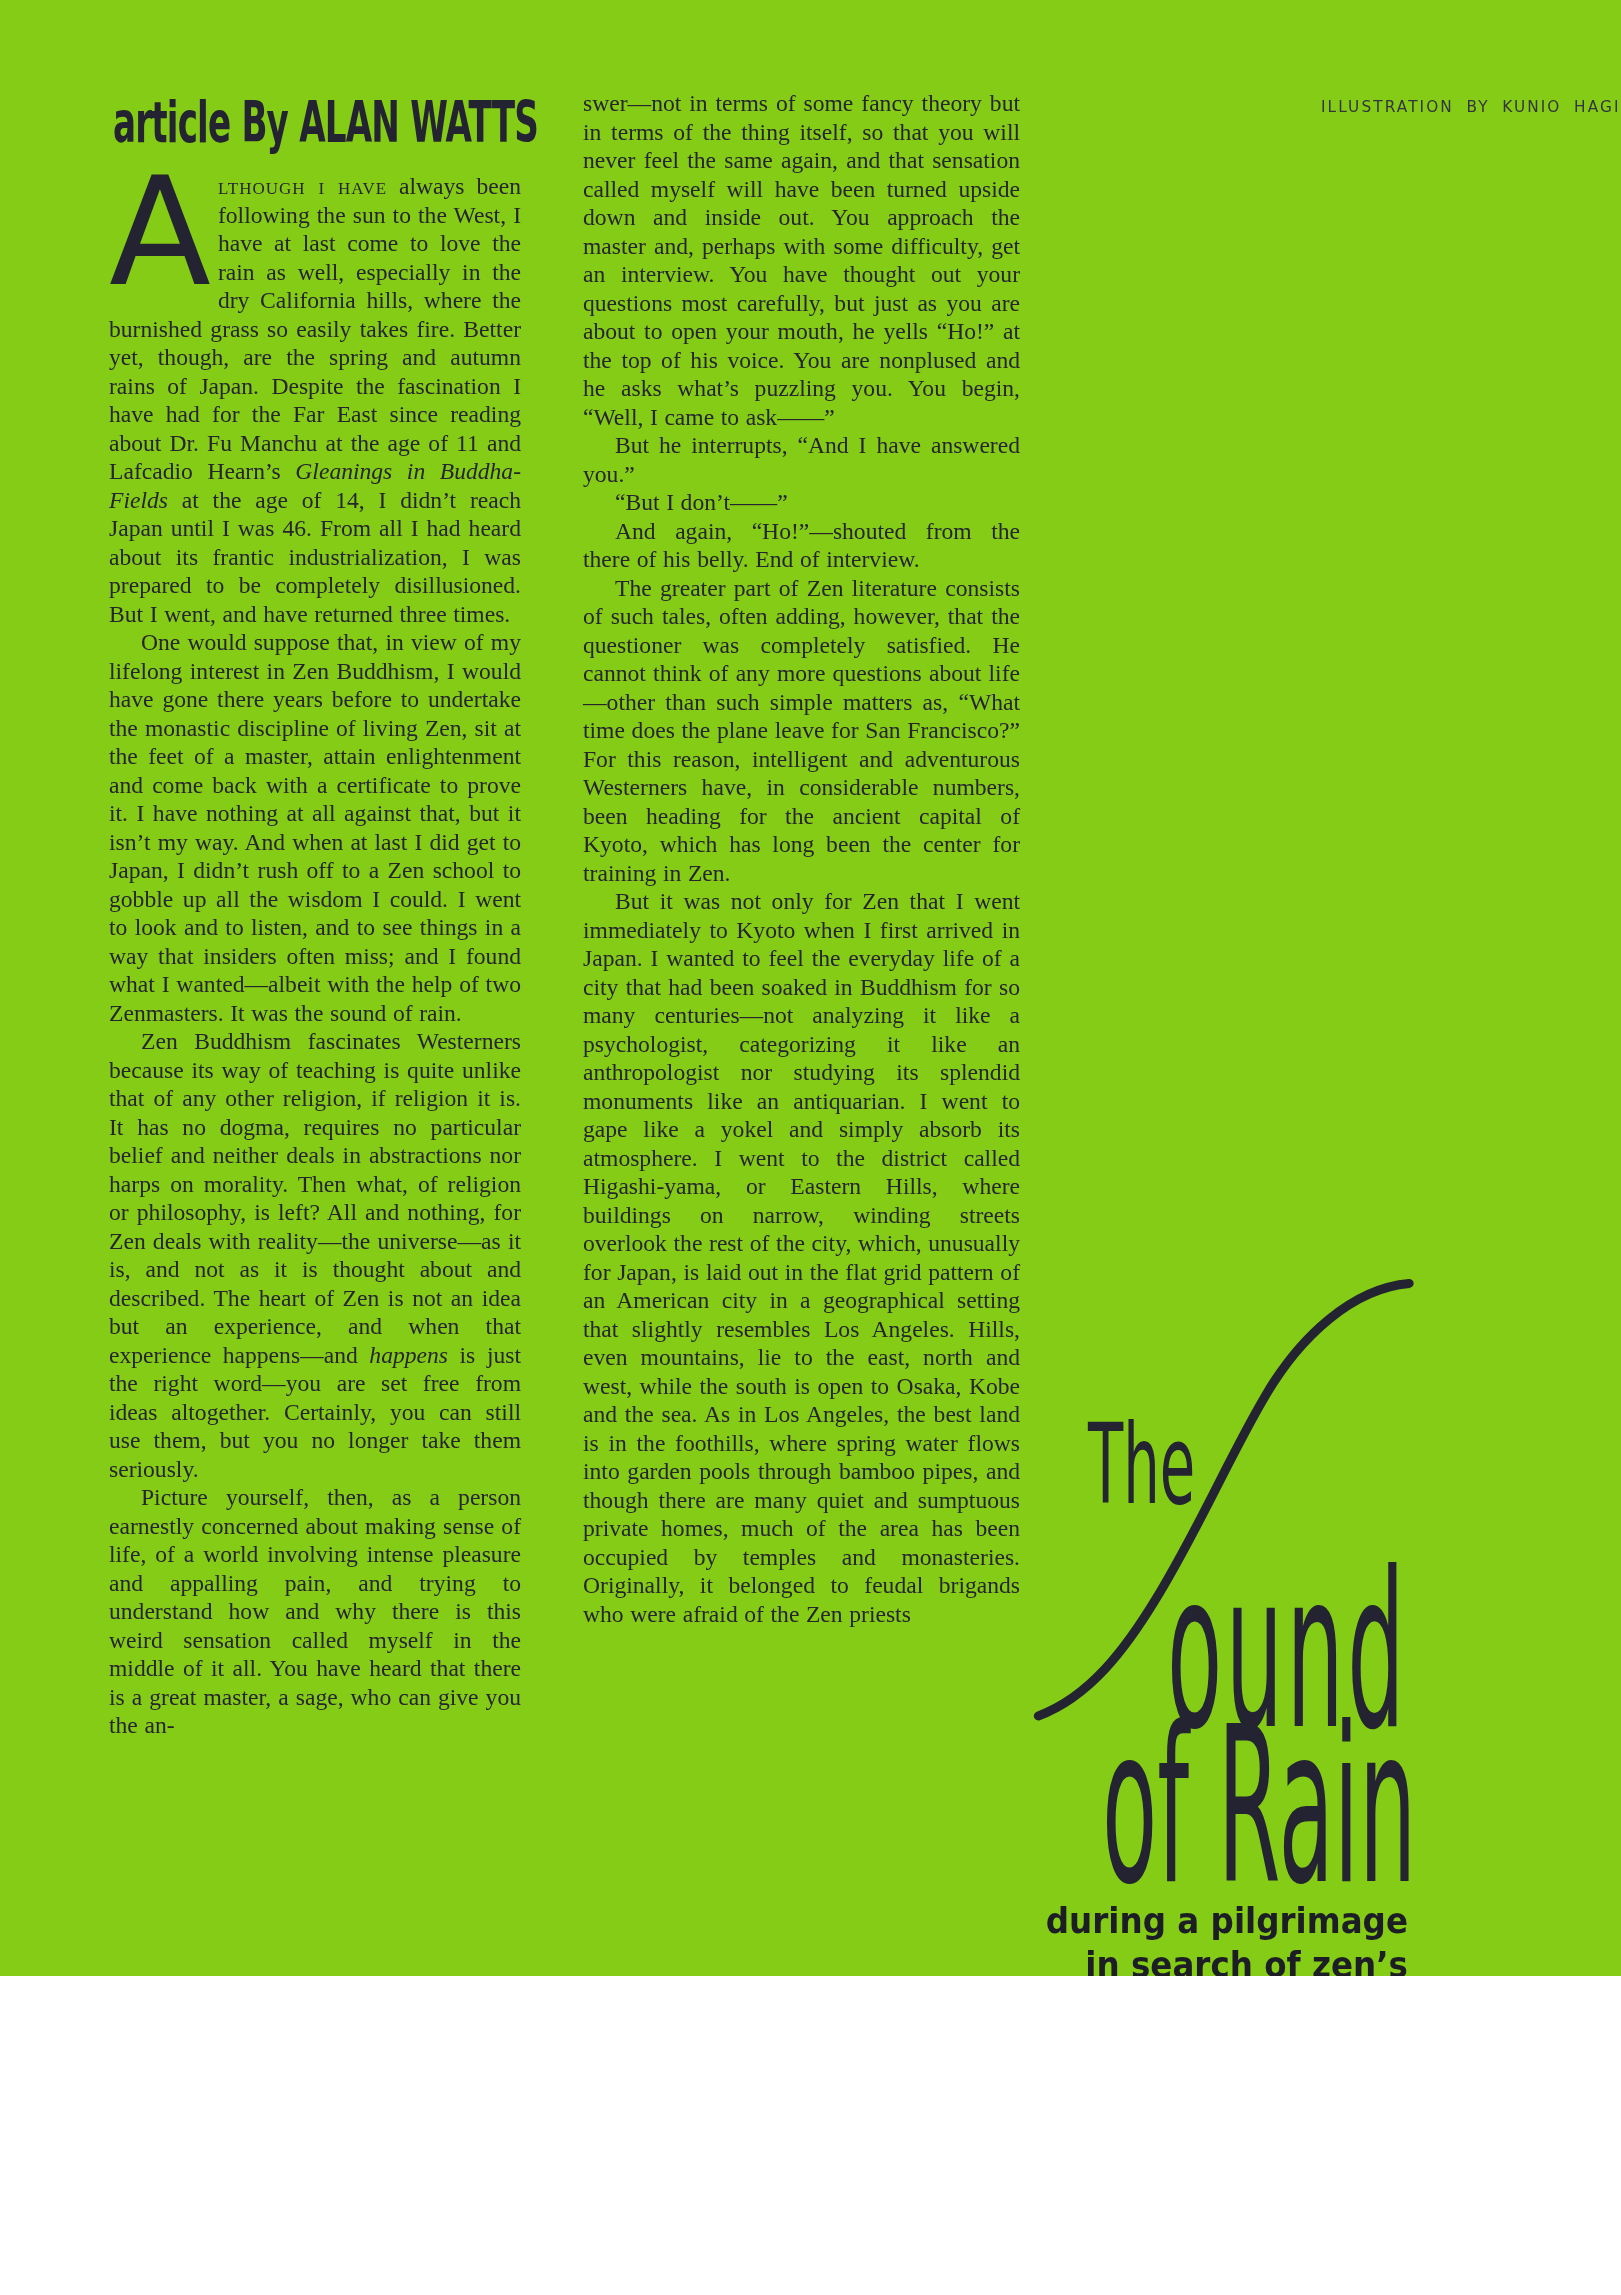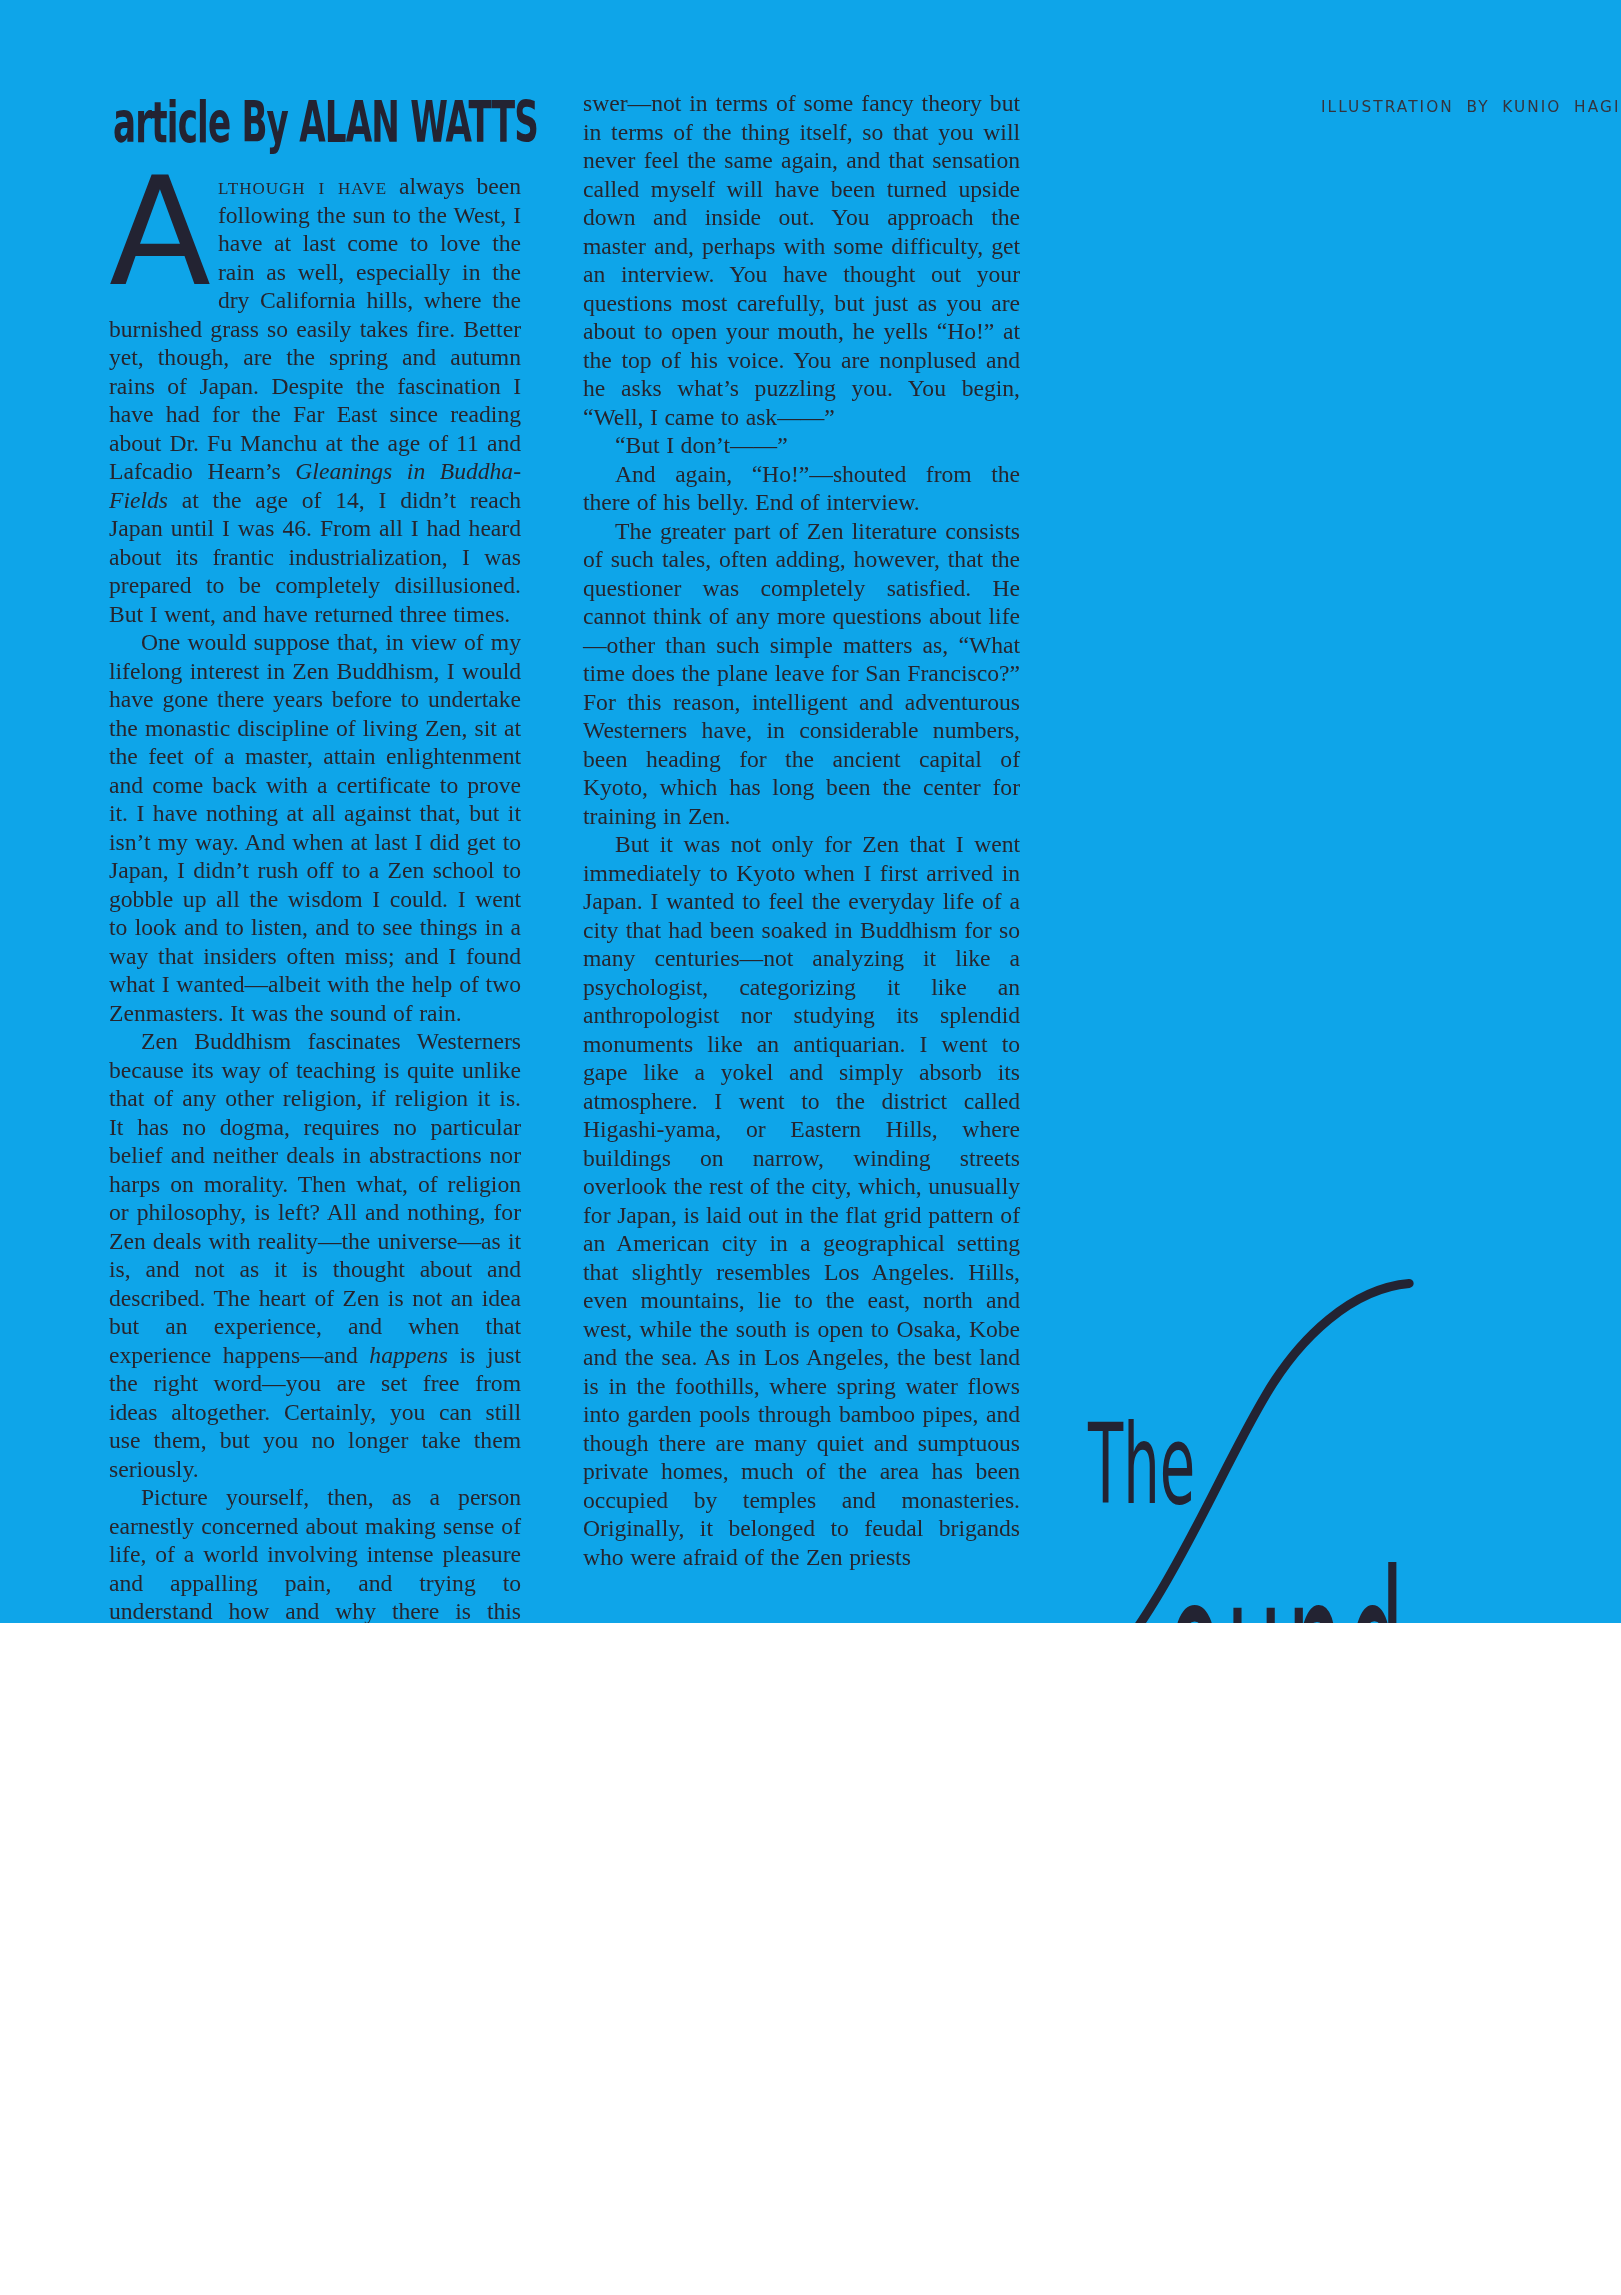--- a/index.html
+++ b/index.html
@@ -1,19 +1,19 @@
 <!DOCTYPE html>
 <html lang="en" style="font-size:11px"><head>
 <meta charset="utf-8">
 <style>
   html,body{margin:0;padding:0;}
   .page{
     position:relative;
-    width:1622px;height:1623px;
-    background:#0ea5e9;
+    width:1622px;height:1976px;
+    background:#84cc16;
     overflow:hidden;
     font-family:"Liberation Serif",serif;
     color:#26252e;
   }
   
   .byline{
     position:absolute;left:113px;top:89px;
     font-family:"DejaVu Sans",sans-serif;
     font-size:57px;font-weight:600;
     color:#232332;
@@ -95,20 +95,21 @@
 
   <div class="col col1">
     <p class="body-p"><span class="dropcap">A</span><span class="smallcaps">lthough i have</span><span> always been following the sun to the West, I have at last come to love the rain as well, especially in the dry California hills, where the burnished grass so easily takes fire. Better yet, though, are the spring and autumn rains of Japan. Despite the fascination I have had for the Far East since reading about Dr. Fu Manchu at the age of 11 and Lafcadio Hearn’s </span><span class="ital">Gleanings in Buddha-Fields</span><span> at the age of 14, I didn’t reach Japan until I was 46. From all I had heard about its frantic industrialization, I was prepared to be completely disillusioned. But I went, and have returned three times.</span></p>
     <p class="body-p indent">One would suppose that, in view of my lifelong interest in Zen Buddhism, I would have gone there years before to undertake the monastic discipline of living Zen, sit at the feet of a master, attain enlightenment and come back with a certificate to prove it. I have nothing at all against that, but it isn’t my way. And when at last I did get to Japan, I didn’t rush off to a Zen school to gobble up all the wisdom I could. I went to look and to listen, and to see things in a way that insiders often miss; and I found what I wanted—albeit with the help of two Zenmasters. It was the sound of rain.</p>
     <p class="body-p indent"><span>Zen Buddhism fascinates Westerners because its way of teaching is quite unlike that of any other religion, if religion it is. It has no dogma, requires no particular belief and neither deals in abstractions nor harps on morality. Then what, of religion or philosophy, is left? All and nothing, for Zen deals with reality—the universe—as it is, and not as it is thought about and described. The heart of Zen is not an idea but an experience, and when that experience happens—and </span><span class="ital">happens</span><span> is just the right word—you are set free from ideas altogether. Certainly, you can still use them, but you no longer take them seriously.</span></p>
     <p class="body-p indent">Picture yourself, then, as a person earnestly concerned about making sense of life, of a world involving intense pleasure and appalling pain, and trying to understand how and why there is this weird sensation called myself in the middle of it all. You have heard that there is a great master, a sage, who can give you the an-</p>
   </div>
 
   <div class="col col2">
     <p class="body-p">swer—not in terms of some fancy theory but in terms of the thing itself, so that you will never feel the same again, and that sensation called myself will have been turned upside down and inside out. You approach the master and, perhaps with some difficulty, get an interview. You have thought out your questions most carefully, but just as you are about to open your mouth, he yells “Ho!” at the top of his voice. You are nonplused and he asks what’s puzzling you. You begin, “Well, I came to ask——”</p>
+    <p class="body-p indent">But he interrupts, “And I have answered you.”</p>
     <p class="body-p indent">“But I don’t——”</p>
     <p class="body-p indent">And again, “Ho!”—shouted from the there of his belly. End of interview.</p>
     <p class="body-p indent">The greater part of Zen literature consists of such tales, often adding, however, that the questioner was completely satisfied. He cannot think of any more questions about life—other than such simple matters as, “What time does the plane leave for San Francisco?” For this reason, intelligent and adventurous Westerners have, in considerable numbers, been heading for the ancient capital of Kyoto, which has long been the center for training in Zen.</p>
     <p class="body-p indent">But it was not only for Zen that I went immediately to Kyoto when I first arrived in Japan. I wanted to feel the everyday life of a city that had been soaked in Buddhism for so many centuries—not analyzing it like a psychologist, categorizing it like an anthropologist nor studying its splendid monuments like an antiquarian. I went to gape like a yokel and simply absorb its atmosphere. I went to the district called Higashi-yama, or Eastern Hills, where buildings on narrow, winding streets overlook the rest of the city, which, unusually for Japan, is laid out in the flat grid pattern of an American city in a geographical setting that slightly resembles Los Angeles. Hills, even mountains, lie to the east, north and west, while the south is open to Osaka, Kobe and the sea. As in Los Angeles, the best land is in the foothills, where spring water flows into garden pools through bamboo pipes, and though there are many quiet and sumptuous private homes, much of the area has been occupied by temples and monasteries. Originally, it belonged to feudal brigands who were afraid of the Zen priests</p>
   </div>
 
   <div>
     <div class="t-the">The</div>
     <svg class="t-s" width="402" height="458" viewBox="0 0 580 660">
       <path d="M 560 19 C 478 26 402 96 352 182 C 300 270 258 370 196 472 C 150 548 98 616 25 643" fill="none" stroke="#232332" stroke-width="13" stroke-linecap="round"></path>

